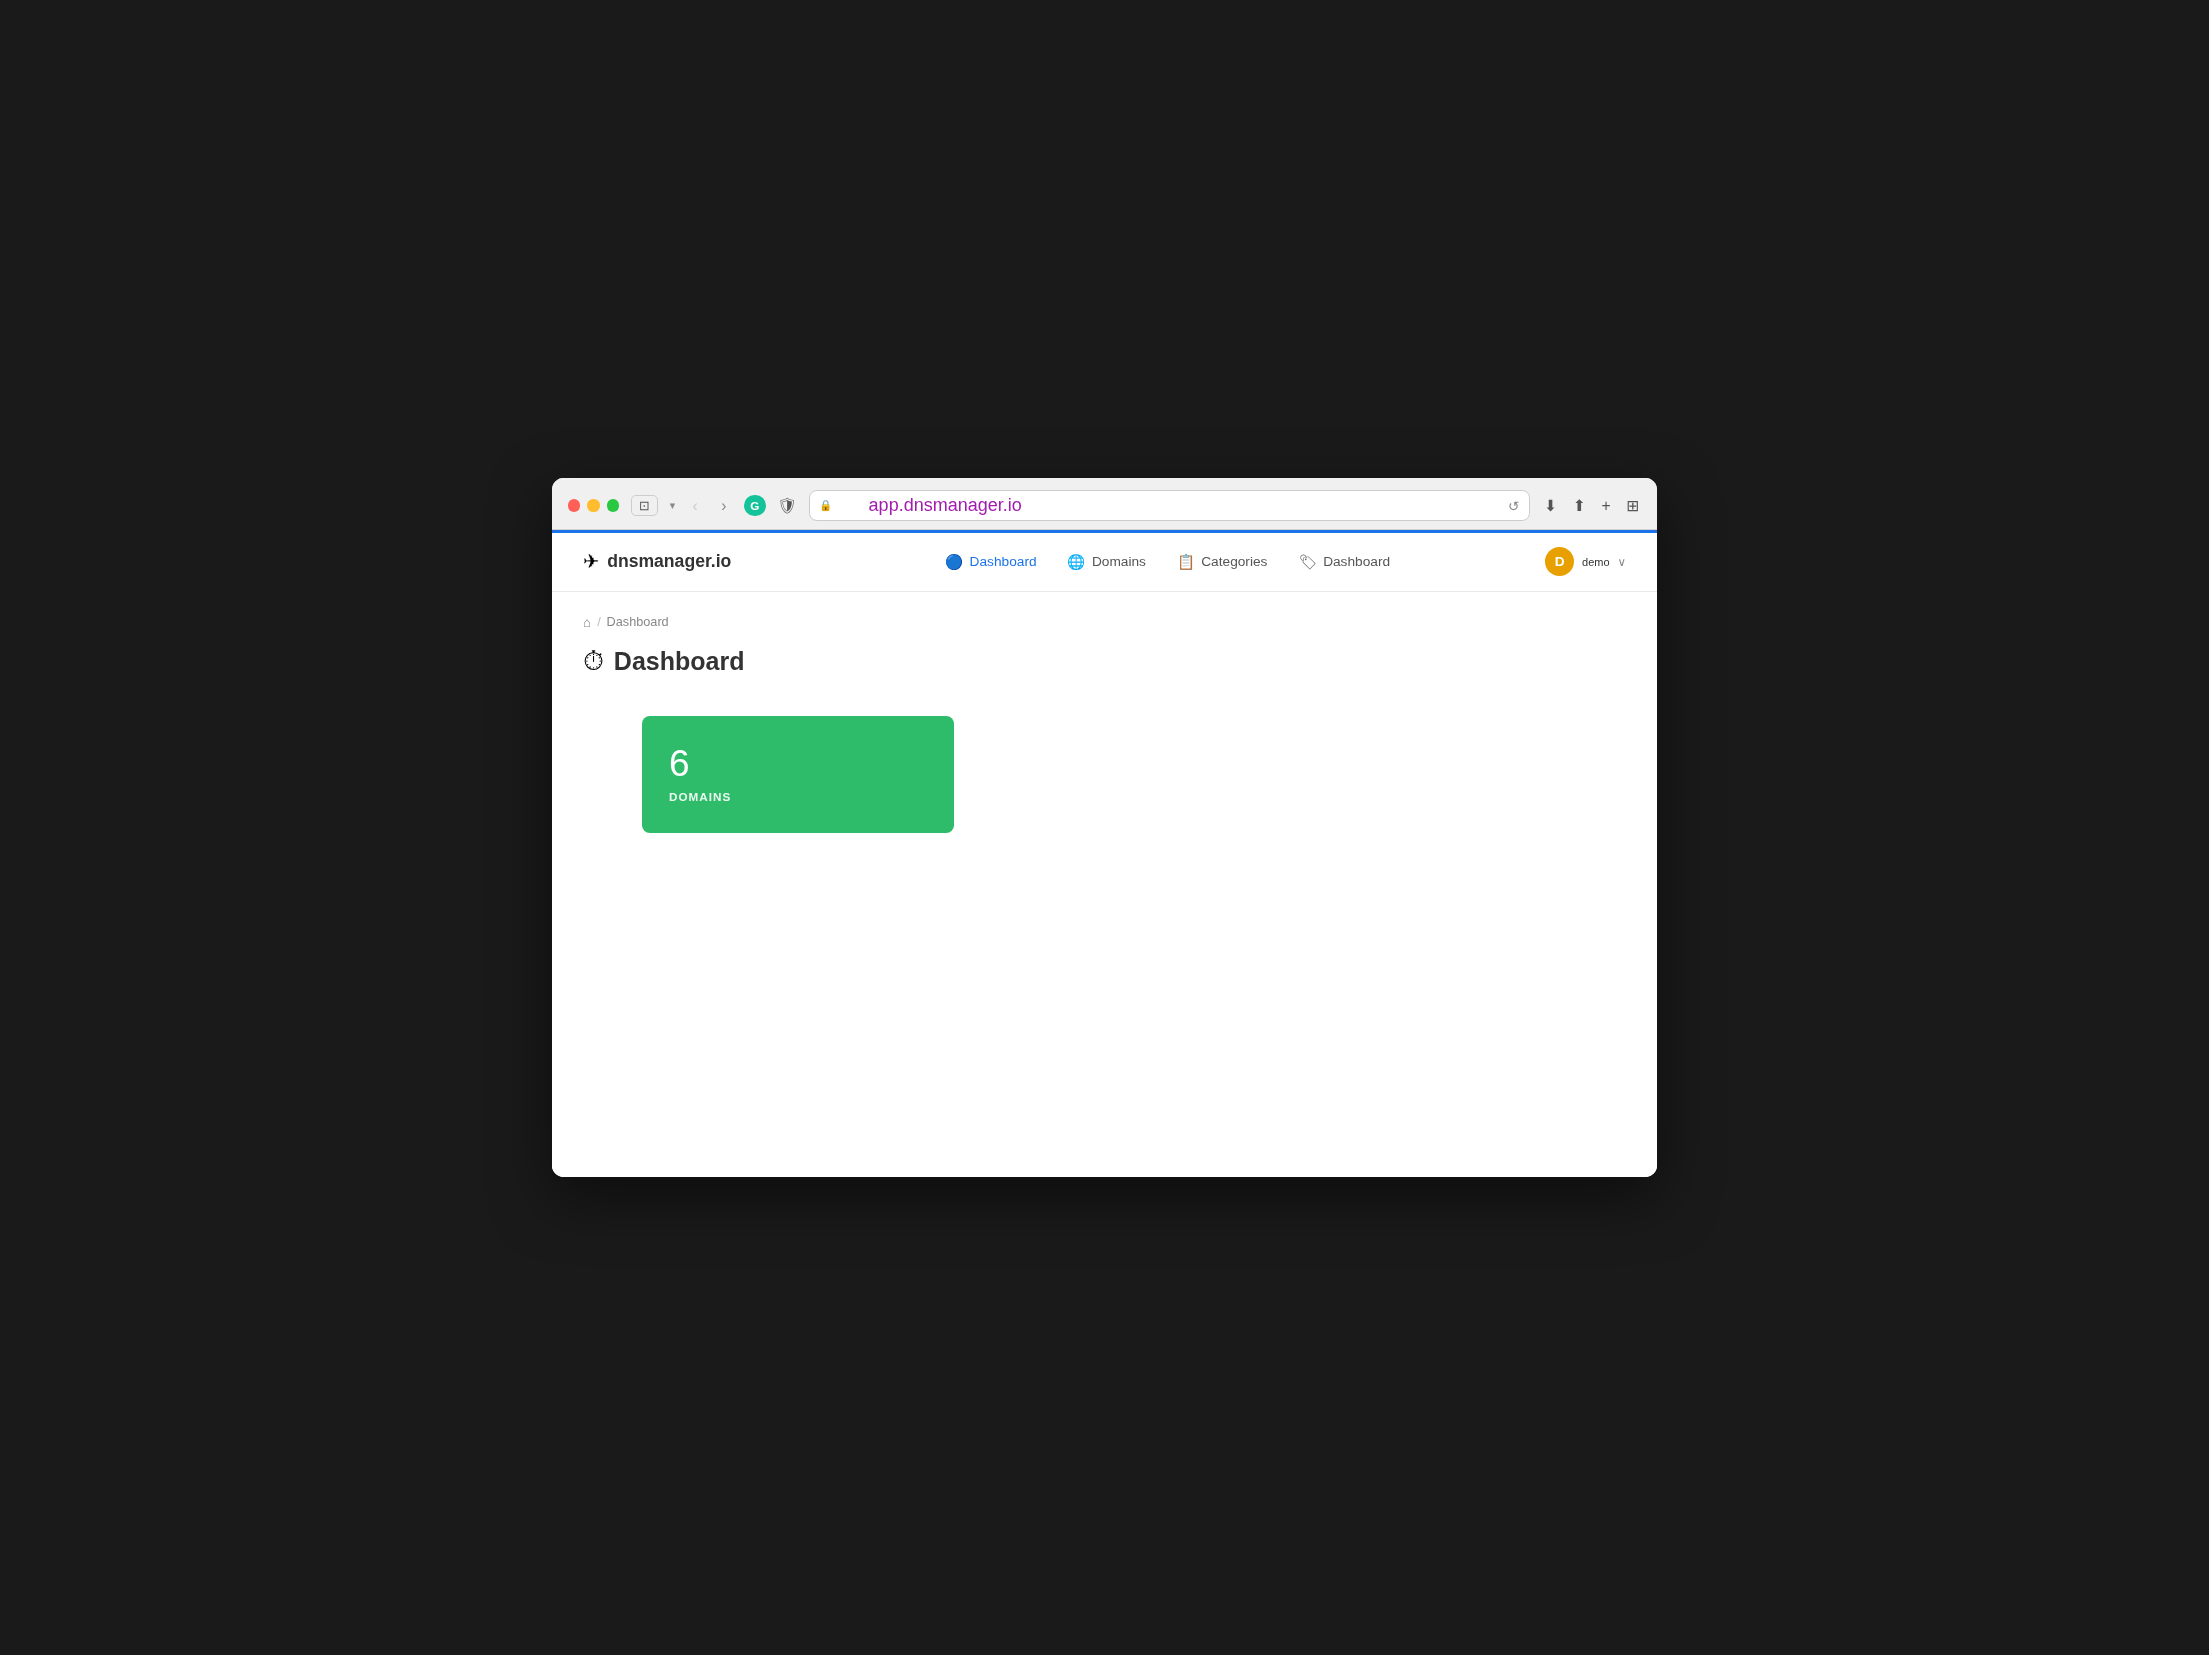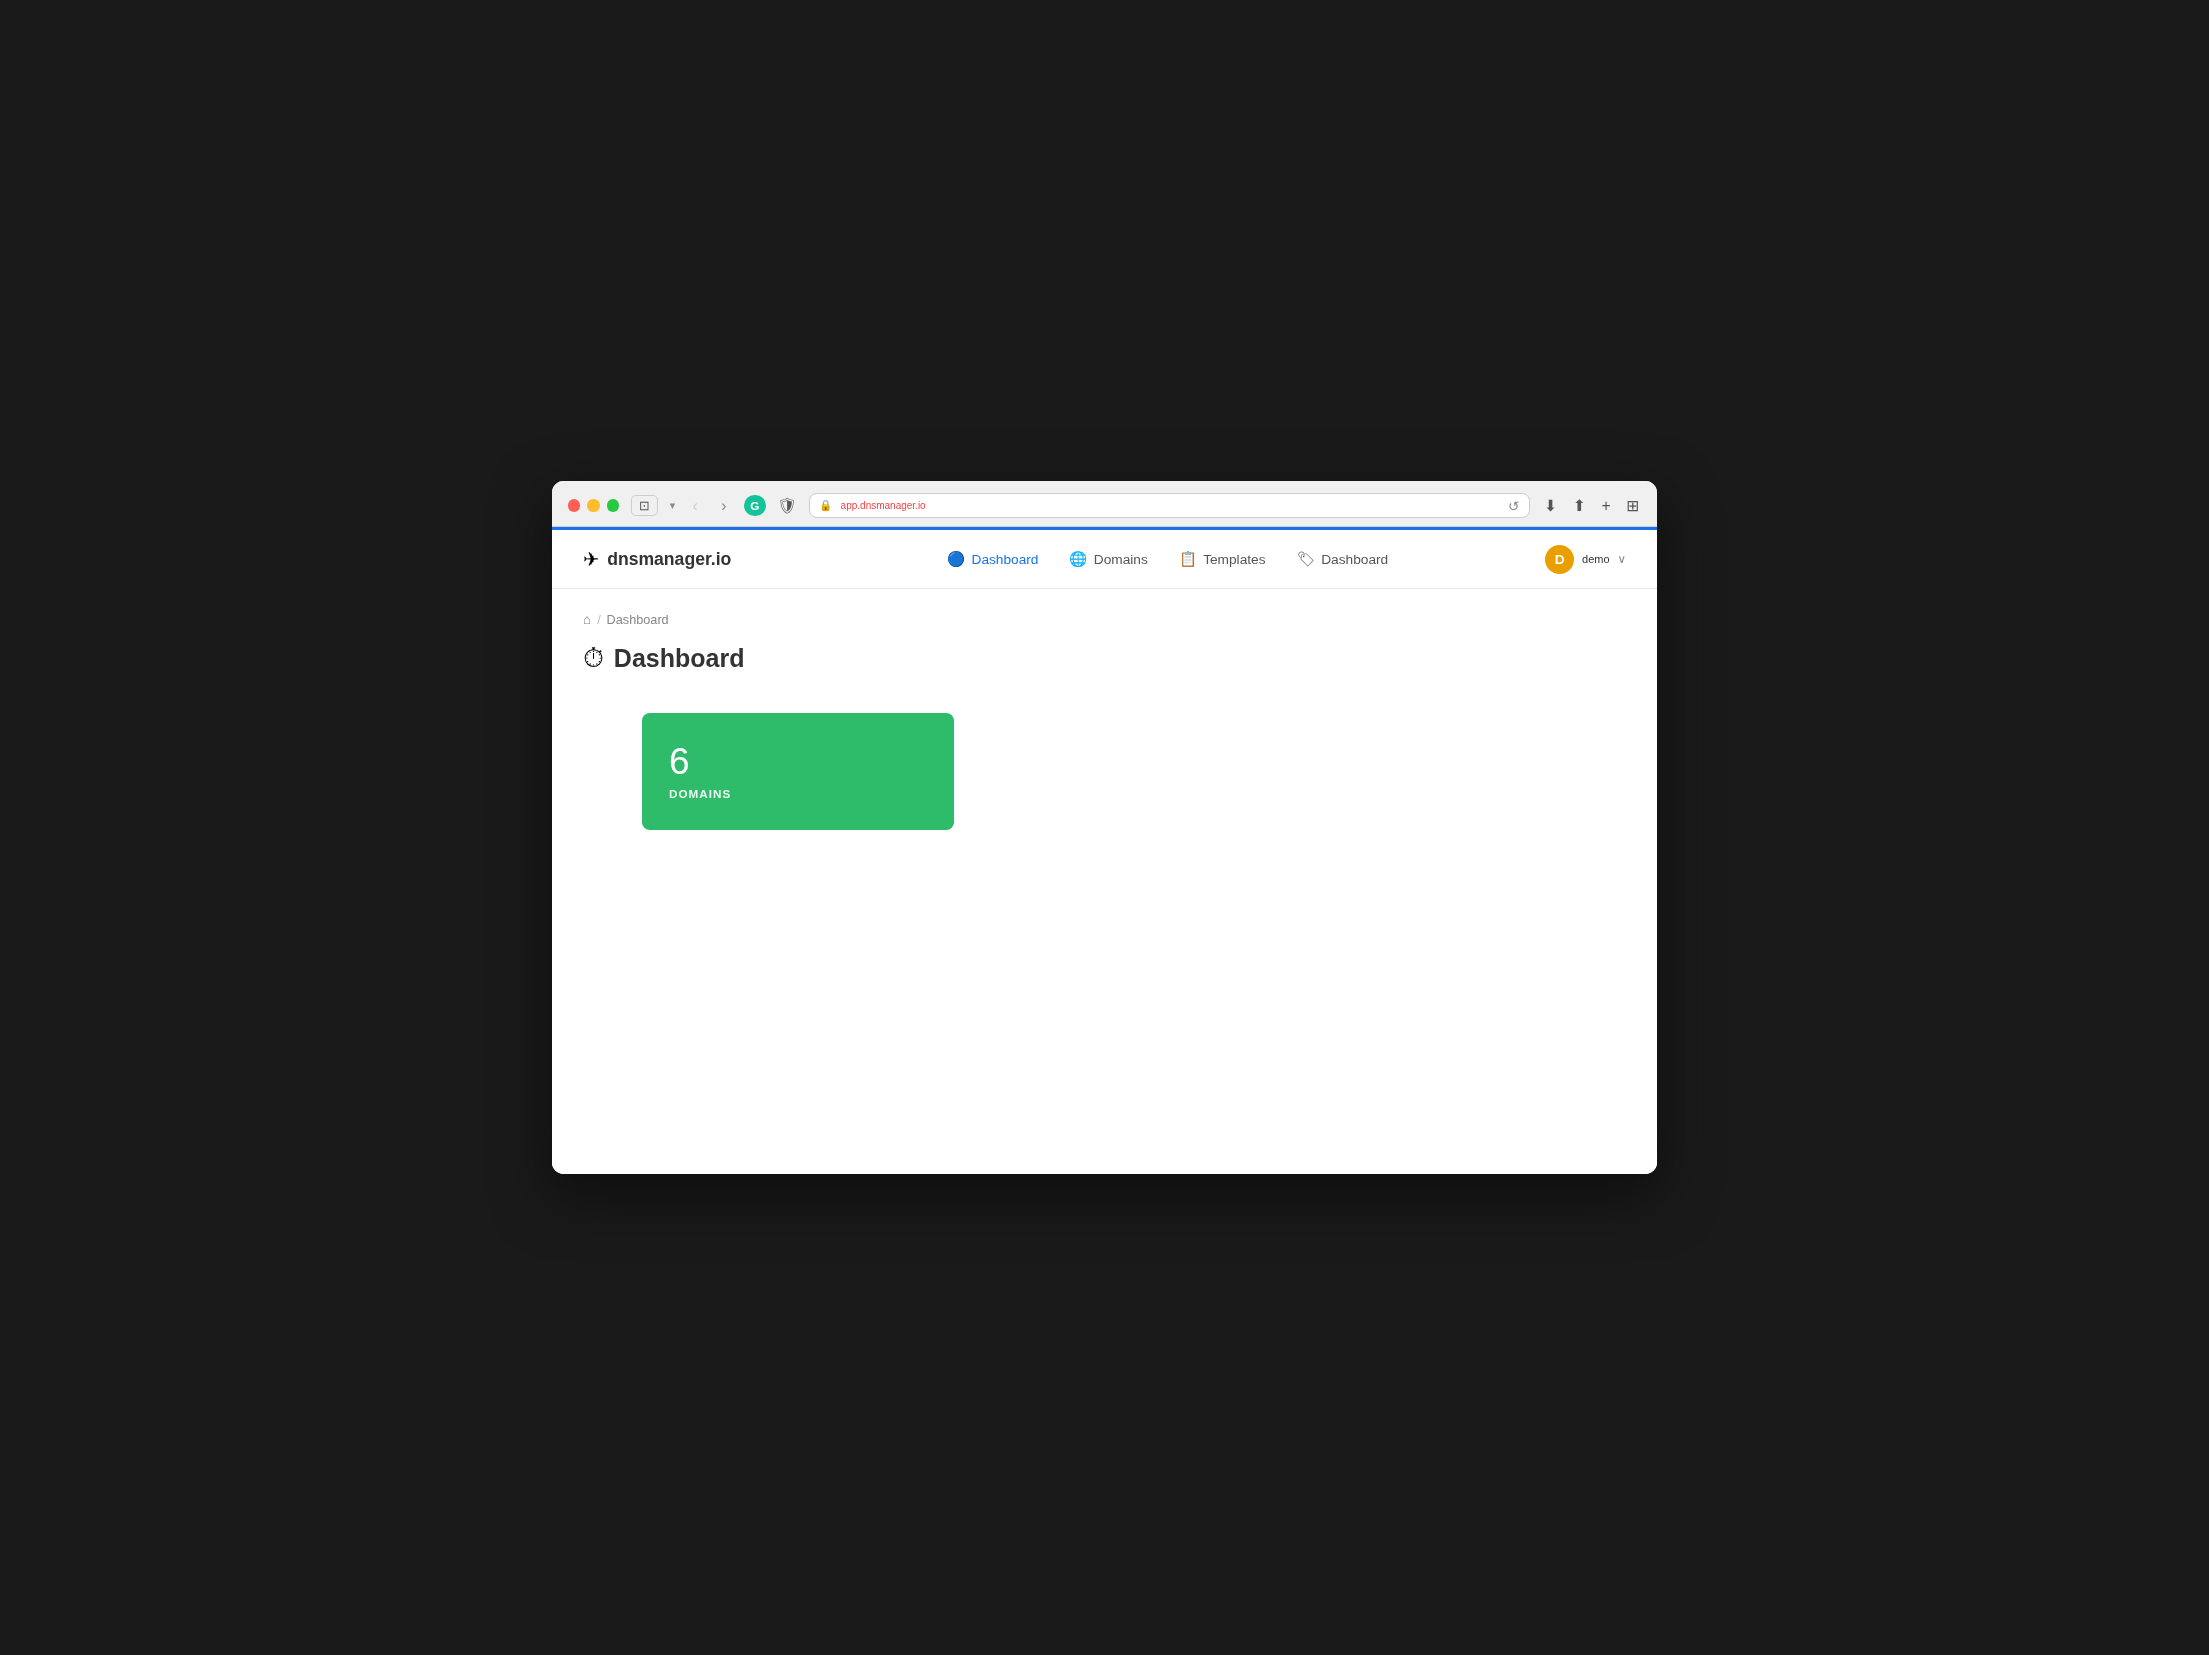--- a/index.html
+++ b/index.html
@@ -84,25 +84,26 @@
       gap: 7.8px;
     }
 
     .lock-icon {
       color: #888;
       font-size: 10.7px;
     }
 
     .address-bar-url {
       flex: 1;
-      font-size: 10px;
-      color: #ef4444;
+      font-size: 18px;
+      color: #a21caf;
       outline: none;
       border: none;
       background: transparent;
+      margin-left: 28px;
     }
 
     .reload-btn {
       background: none;
       border: none;
       cursor: pointer;
       color: #888;
       font-size: 13.7px;
     }
 
@@ -377,21 +378,21 @@
         <a class="nav-item active">
           <span class="nav-item-icon">🔵</span>
           <span>Dashboard</span>
         </a>
         <a class="nav-item">
           <span class="nav-item-icon">🌐</span>
           <span>Domains</span>
         </a>
         <a class="nav-item">
           <span class="nav-item-icon">📋</span>
-          <span>Templates</span>
+          <span>Categories</span>
         </a>
         <a class="nav-item">
           <span class="nav-item-icon">🏷</span>
           <span>Dashboard</span>
         </a>
       </div>
 
       <div class="nav-user">
         <div class="user-avatar">
           <span>D</span>

